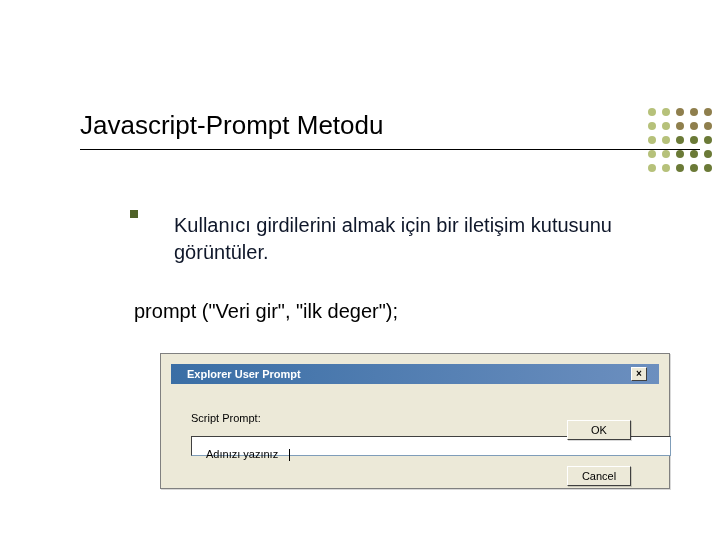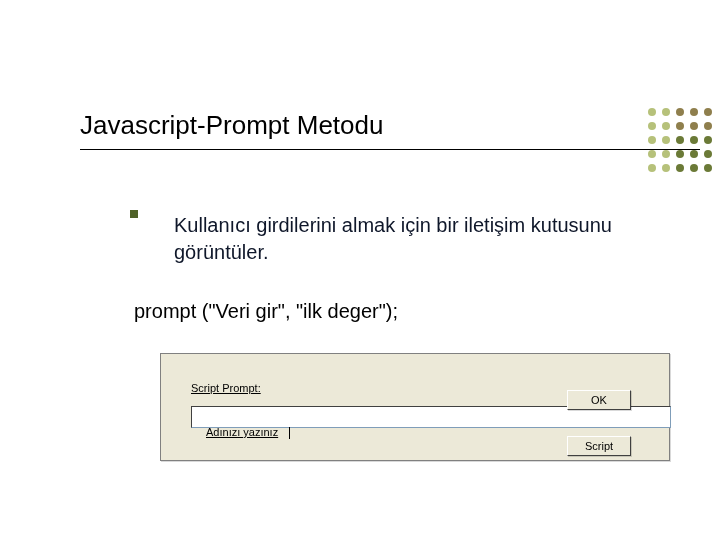--- a/index.html
+++ b/index.html
@@ -97,34 +97,33 @@
     font-size: 10px;
     line-height: 12px;
     text-align: center;
     font-family: Arial, sans-serif;
   }
   .dialog-body {
     position: relative;
     padding: 8px 90px 12px 10px;
     font-size: 11px;
     color: #000;
-    text-decoration: underline;
   }
   .dialog-body .lbl {
     margin-bottom: 4px;
   }
   .dialog-input {
     margin-top: 12px;
     width: 480px;
     height: 20px;
     background: #fff;
     border: 1px solid #7f9db9;
     border-top-color: #404040;
     border-left-color: #404040;
-    padding: 10px 4px;
+    padding: 2px 4px;
     font-size: 11px;
     line-height: 14px;
     color: #000;
   }
   .dialog-input .caret {
     display: inline-block;
     width: 1px;
     height: 12px;
     background: #000;
     vertical-align: middle;
@@ -189,26 +188,30 @@
   <div class="body">
 
     <div class="bullet-row">
       <span class="bullet"></span>
       <div class="bullet-text">Kullanıcı girdilerini almak için bir iletişim kutusunu görüntüler.</div>
     </div>
 
     <div class="code-line">prompt ("Veri gir", "ilk deger");</div>
 
     <div class="dialog">
+      <div class="dialog-titlebar">
+        <span>Explorer User Prompt</span>
+        <span class="close">×</span>
+      </div>
       <div class="dialog-body">
         <div class="lbl">Script Prompt:</div>
 
         <div class="dlg-buttons">
           <div class="dlg-btn">OK</div>
-          <div class="dlg-btn">Script</div>
+          <div class="dlg-btn">Cancel</div>
         </div>
 
         <div class="dialog-input">
           <span>Adınızı yazınız</span><span class="caret"></span>
         </div>
       </div>
     </div>
 
   </div>
 </div>

